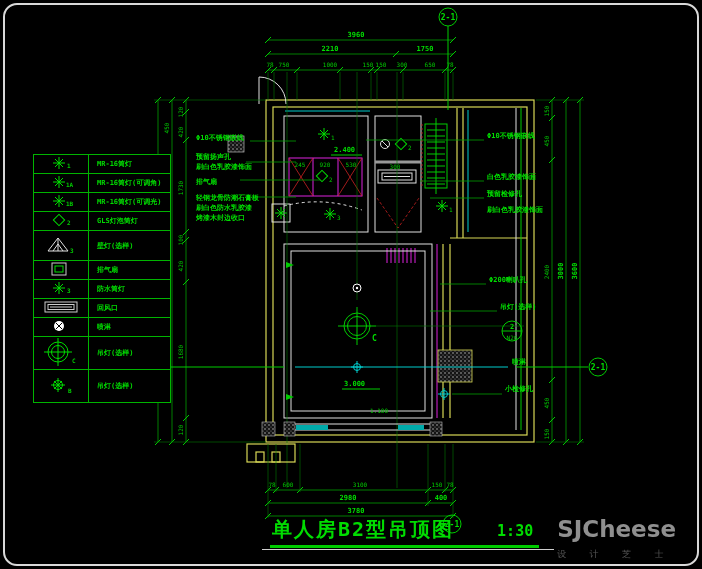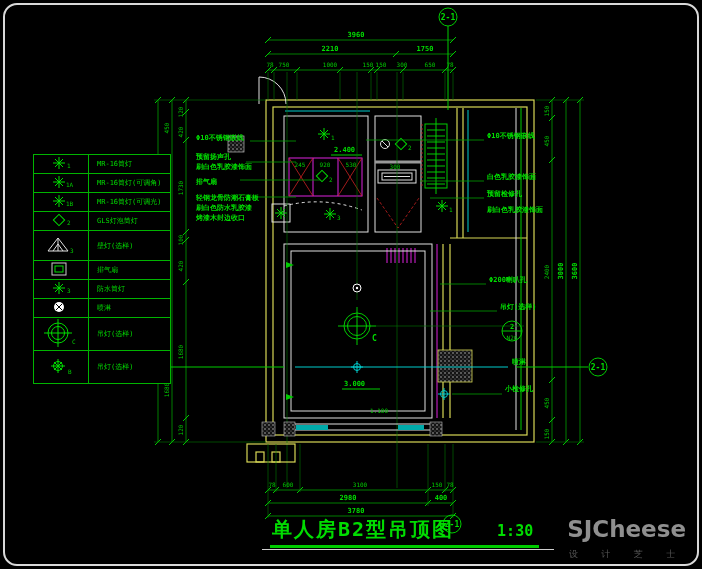--- a/index.html
+++ b/index.html
@@ -6,31 +6,31 @@
   #stage{position:relative;width:702px;height:569px;background:#000;overflow:hidden;
          font-family:"DejaVu Sans Mono","DejaVu Sans",monospace;}
   #frame{position:absolute;left:3px;top:3px;right:3px;bottom:3px;border:2px solid #d9d9d9;border-radius:14px;}
   
   #hdr{position:absolute;left:36px;top:26px;display:flex;align-items:center;gap:7px;
        color:#00e000;font-weight:bold;font-size:16px;letter-spacing:3px;}
   #hdr .figno{display:inline-flex;align-items:center;justify-content:center;width:16px;height:16px;
        border:2px solid #00e000;border-radius:50%;font-size:10px;letter-spacing:0;}
   
   table.legend{position:absolute;left:33px;top:154px;width:112px;border-collapse:collapse;background:#000;}
-  table.legend td{border:1px solid #00b400;padding:0 8px;color:#00dd00;font-size:7px;font-weight:normal;
+  table.legend td{border:1px solid #00b400;padding:0 8px;color:#00dd00;font-size:7px;font-weight:bold;
        white-space:nowrap;overflow:hidden;}
   table.legend td.sym{width:42px;text-align:center;}
   
   #caption{position:absolute;left:270px;top:516px;color:#00dd00;font-weight:bold;
        border-bottom:3px solid #00cc00;padding:0 6px 2px 2px;display:inline-flex;align-items:baseline;gap:20px;}
   #caption .cap{font-size:20px;letter-spacing:2px;}
   #caption .scale{font-size:15px;margin-left:23px;}
   #cap-underline{position:absolute;left:262px;top:549px;width:292px;height:1px;background:#cfcfcf;}
   
-  #wm{position:absolute;right:16px;bottom:8px;text-align:center;}
+  #wm{position:absolute;right:26px;bottom:8px;text-align:left;}
   #wm .brand{color:#8f8f8f;font-size:23px;font-weight:bold;font-family:"DejaVu Sans",sans-serif;}
   #wm .sub{color:#565656;font-size:9px;letter-spacing:9px;margin-top:6px;}
   svg text{font-family:"DejaVu Sans Mono",monospace;}
   .t7{fill:#00dd00;font-size:7px;font-weight:bold;}
   .t6{fill:#00cc00;font-size:6px;}
   .t8{fill:#00dd00;font-size:8px;font-weight:bold;}
   .dim{stroke:#00a000;stroke-width:0.8;fill:none;}
   .ext{stroke:#007800;stroke-width:0.6;fill:none;}
   .gl{stroke:#00cc00;stroke-width:1;fill:none;}
   .wall{stroke:#d8d855;stroke-width:1.2;fill:none;}
@@ -348,20 +348,28 @@
     <tr style="height:19px">
       <td class="sym"><svg width="34" height="16">
               <g stroke="#00dd00">
                 <path d="M15,2V14 M9,8H21 M11,4L19,12 M19,4L11,12" fill="none"></path>
               </g>
               <text x="23" y="13" class="t6">3</text>
             </svg></td>
       <td>防水筒灯</td>
         </tr>
     <tr style="height:19px">
+      <td class="sym"><svg width="38" height="16">
+              <rect x="3" y="3" width="32" height="10" fill="none" stroke="#cccccc"></rect>
+              <rect x="6" y="5.5" width="26" height="5" fill="none" stroke="#cccccc"></rect>
+              <line x1="8" y1="8" x2="30" y2="8" stroke="#cccccc"></line>
+            </svg></td>
+      <td>回风口</td>
+        </tr>
+    <tr style="height:19px">
       <td class="sym"><svg width="34" height="16">
               <circle cx="15" cy="8" r="5" fill="#ffffff"></circle>
               <path d="M12,5L18,11 M18,5L12,11" stroke="#000000"></path>
             </svg></td>
       <td>喷淋</td>
         </tr>
     <tr style="height:33px">
       <td class="sym"><svg width="38" height="30">
               <circle cx="16" cy="15" r="10" fill="none" stroke="#00dd00"></circle>
               <circle cx="16" cy="15" r="6.5" fill="none" stroke="#00dd00"></circle>

